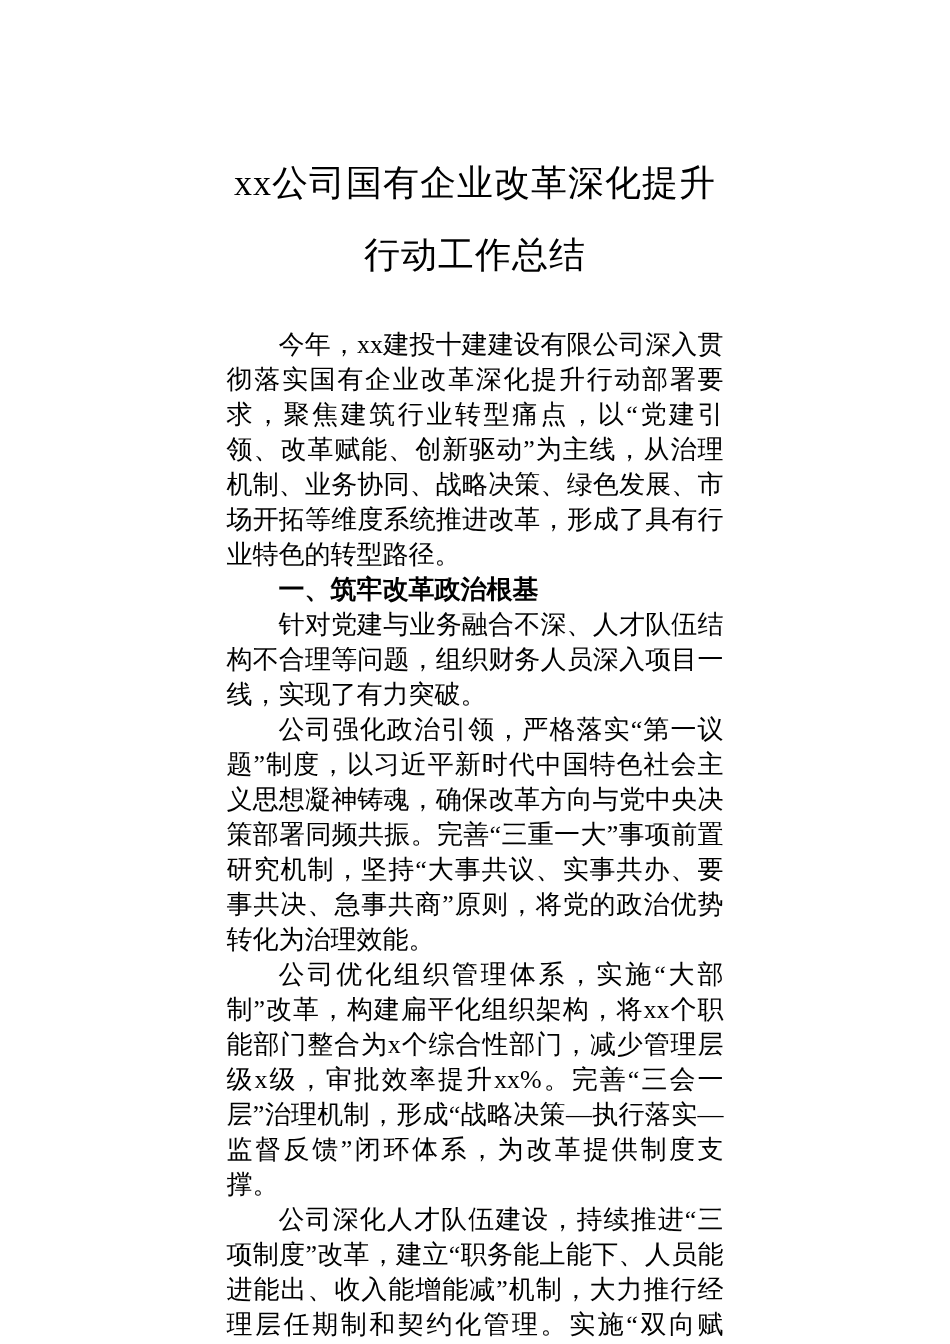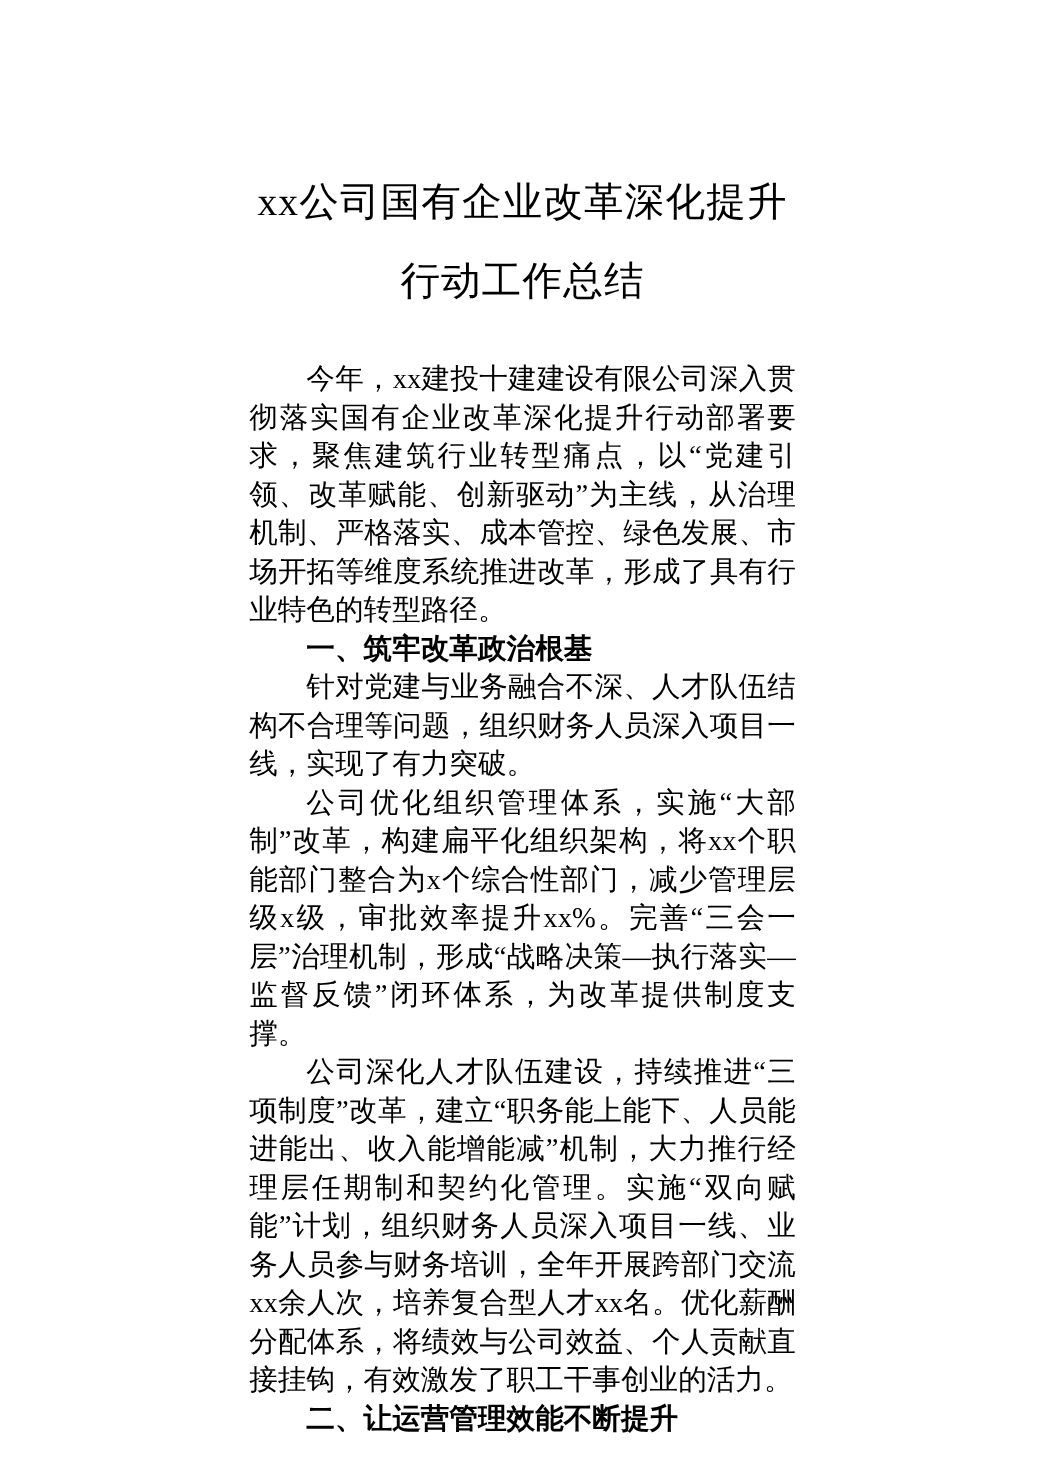--- a/index.html
+++ b/index.html
@@ -51,26 +51,27 @@
 </style>
 </head>
 <body>
 
 <div class="page">
 
   <h1 class="doc-title">xx公司国有企业改革深化提升行动工作总结</h1>
 
   <div class="doc-body">
 
-    <p class="para">今年，xx建投十建建设有限公司深入贯彻落实国有企业改革深化提升行动部署要求，聚焦建筑行业转型痛点，以“党建引领、改革赋能、创新驱动”为主线，从治理机制、严格落实、成本管控、绿色发展、市场开拓等维度系统推进改革，形成了具有行业特色的转型路径。</p>
+    <p class="para">今年，xx建投十建建设有限公司深入贯彻落实国有企业改革深化提升行动部署要求，聚焦建筑行业转型痛点，以“党建引领、改革赋能、创新驱动”为主线，从治理机制、业务协同、战略决策、绿色发展、市场开拓等维度系统推进改革，形成了具有行业特色的转型路径。</p>
 
     <p class="heading">一、筑牢改革政治根基</p>
 
     <p class="para">针对党建与业务融合不深、人才队伍结构不合理等问题，组织财务人员深入项目一线，实现了有力突破。</p>
 
+    <p class="para">公司强化政治引领，严格落实“第一议题”制度，以习近平新时代中国特色社会主义思想凝神铸魂，确保改革方向与党中央决策部署同频共振。完善“三重一大”事项前置研究机制，坚持“大事共议、实事共办、要事共决、急事共商”原则，将党的政治优势转化为治理效能。</p>
 
     <p class="para">公司优化组织管理体系，实施“大部制”改革，构建扁平化组织架构，将xx个职能部门整合为x个综合性部门，减少管理层级x级，审批效率提升xx%。完善“三会一层”治理机制，形成“战略决策—执行落实—监督反馈”闭环体系，为改革提供制度支撑。</p>
 
     <p class="para">公司深化人才队伍建设，持续推进“三项制度”改革，建立“职务能上能下、人员能进能出、收入能增能减”机制，大力推行经理层任期制和契约化管理。实施“双向赋能”计划，组织财务人员深入项目一线、业务人员参与财务培训，全年开展跨部门交流xx余人次，培养复合型人才xx名。优化薪酬分配体系，将绩效与公司效益、个人贡献直接挂钩，有效激发了职工干事创业的活力。</p>
 
     <p class="heading">二、让运营管理效能不断提升</p>
 
   </div>
 
 </div>

